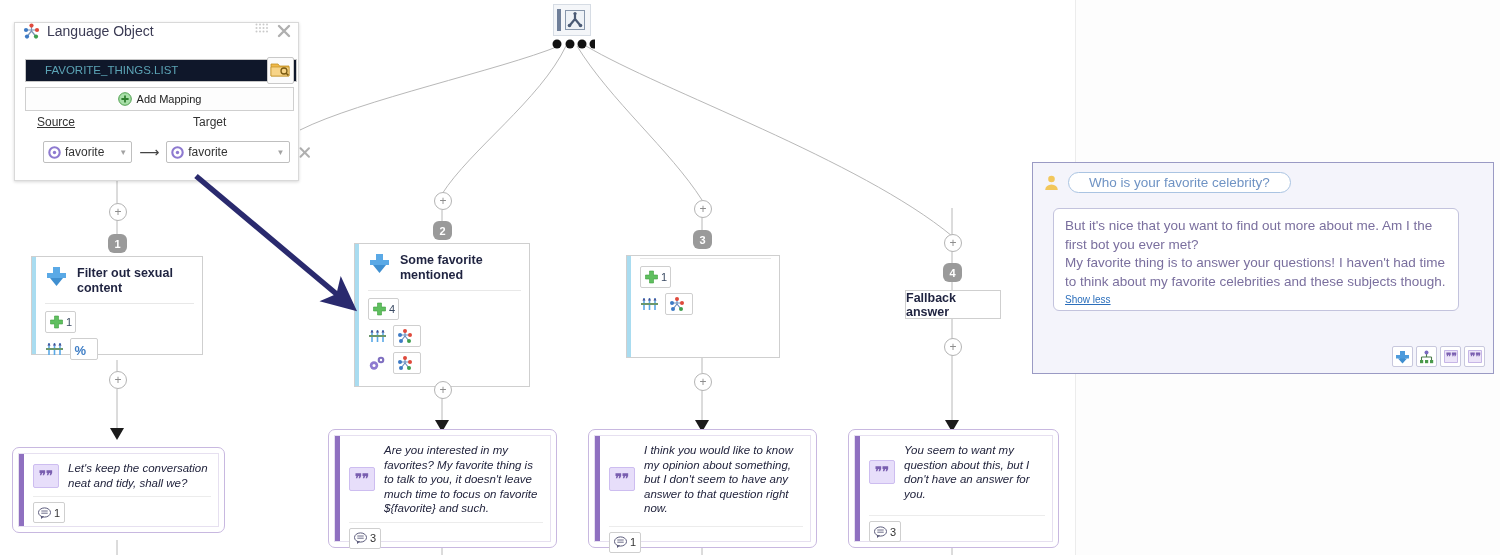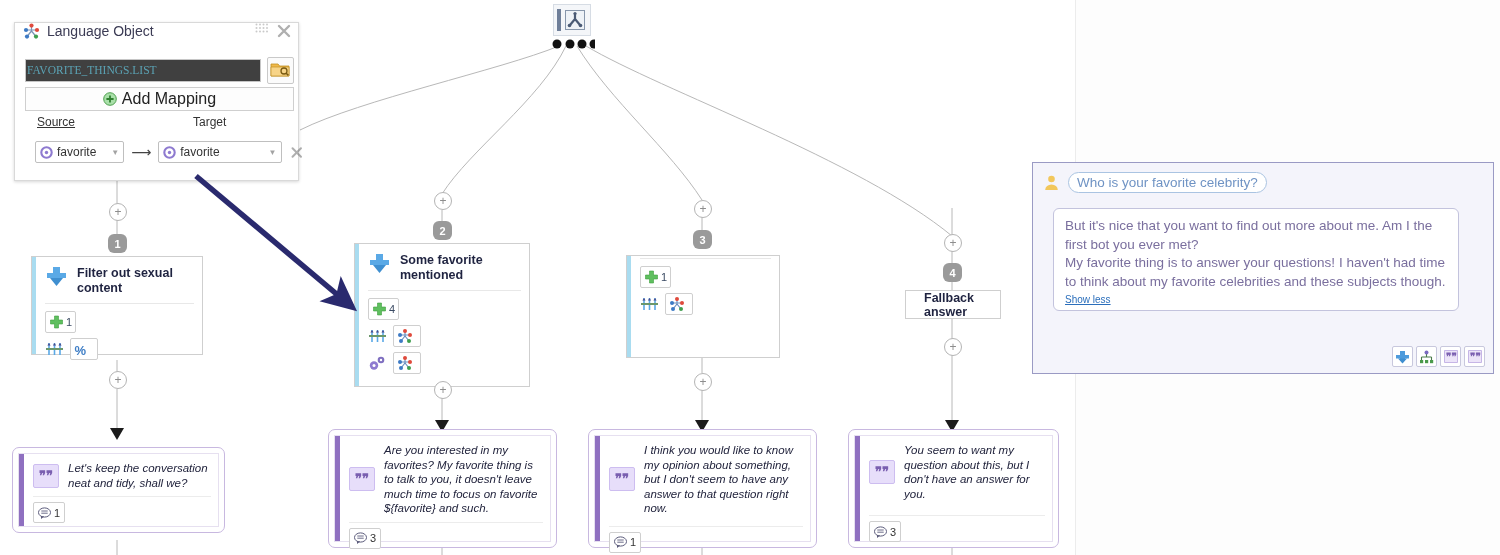--- a/index.html
+++ b/index.html
@@ -20,37 +20,37 @@
     background:#ffffff;border:1px solid #d9d9d9;
     box-shadow:0 1px 3px rgba(0,0,0,.16);
     z-index:40;
   }
   #lang-panel .hdr{display:flex;align-items:flex-start;height:30px;padding:0 6px 0 8px;}
   #lang-panel .hdr .title{font-size:14px;color:#3b3b54;margin-left:7px;flex:1;}
   .grip{width:13px;height:11px;opacity:.45;}
   .xbtn{width:16px;height:16px;margin-left:8px;opacity:.55;}
   .lo-input{
     position:absolute;left:10px;top:36px;width:232px;height:21px;
-    border:1px solid #c6c6c6;background:#404040;
-    font-family:Liberation Serif, serif;
-    font-size:11.5px;color:#5ba3b5;line-height:21px;padding:0 1px;
+    border:1px solid #c6c6c6;background:#0f172a;
+    font-family:Liberation Sans, sans-serif;
+    font-size:11.5px;color:#5ba3b5;line-height:21px;padding:0 19px;
     white-space:nowrap;overflow:hidden;
   }
   .folder-btn{position:absolute;left:252px;top:34px;width:25px;height:25px;
     border:1px solid #c9c9c9;background:#fbfbfb;border-radius:2px;}
   .addmap{
     position:absolute;left:10px;top:64px;width:267px;height:22px;
     border:1px solid #cfcfcf;background:#fdfdfd;
     display:flex;align-items:center;justify-content:center;gap:5px;
-    font-size:16px;color:#222;
+    font-size:11px;color:#222;
   }
   .st-row{position:absolute;left:12px;top:92px;width:265px;height:16px;font-size:12px;color:#333;}
   .st-row .src{position:absolute;left:10px;text-decoration:underline;}
   .st-row .tgt{position:absolute;left:166px;}
-  .map-row{position:absolute;left:20px;top:118px;width:268px;height:22px;display:flex;align-items:center;}
+  .map-row{position:absolute;left:28px;top:118px;width:268px;height:22px;display:flex;align-items:center;}
   .pill{
     height:20px;border:1px solid #bfbfbf;background:#fff;border-radius:2px;
     display:flex;align-items:center;gap:4px;padding:0 4px;font-size:12px;color:#333;
   }
   .pill .caret{margin-left:auto;opacity:.45;font-size:8px;}
   .pill.src{width:88px;}
   .pill.tgt{width:126px;}
   .arrowglyph{margin:0 7px;color:#444;font-size:14px;line-height:1;}
   .rowx{margin-left:8px;opacity:.55;}
 
@@ -116,21 +116,21 @@
   .rootdots{position:absolute;left:551px;top:39px;width:44px;height:10px;}
 
   
   #chat{
     position:absolute;left:1032px;top:162px;width:462px;height:212px;
     background:#f4f4fb;border:1px solid #9a9ac4;box-sizing:border-box;
   }
   #chat .userrow{display:flex;align-items:center;gap:8px;padding:9px 0 0 10px;}
   .userbubble{
     border:1px solid #aac4e2;border-radius:11px;background:#fff;
-    padding:2px 8px;font-size:13.5px;color:#6f93c4;
+    padding:2px 20px;font-size:13.5px;color:#6f93c4;
   }
   .botbubble{
     position:absolute;left:20px;top:45px;width:406px;
     border:1px solid #c3c3dd;border-radius:6px;background:#fff;
     padding:8px 11px 4px 11px;box-sizing:border-box;
   }
   .botbubble .btxt{font-size:13.5px;line-height:18.5px;color:#7a6f9e;}
   .showless{display:inline-block;margin-top:3px;font-size:10px;color:#2a6ebb;text-decoration:underline;}
   .toolbar{position:absolute;right:8px;bottom:6px;display:flex;gap:3px;}
   .tbtn{width:19px;height:19px;border:1px solid #c8c8dd;background:#fff;border-radius:2px;
@@ -338,21 +338,21 @@
             <circle cx="3" cy="6" r="2" fill="#3d7ac4"></circle>
             <circle cx="13" cy="6" r="2" fill="#e04a3c"></circle>
             <circle cx="4" cy="12" r="2" fill="#3d7ac4"></circle>
             <circle cx="12" cy="12" r="2" fill="#3f9f4f"></circle>
           </svg>
         </div>
       </div>
     </div>
   </div>
 
-  <div class="plainnode" style="left:905px;top:290px;width:96px;height:29px;padding-left:18px;">
+  <div class="plainnode" style="left:905px;top:290px;width:96px;height:29px;">
     <span>Fallback answer</span>
   </div>
 
   <div class="msgnode" style="left:12px;top:447px;width:213px;height:86px;">
     <div class="inner">
       <div class="pbar"></div>
       <div class="mrow">
         <div class="quote">❞❞</div>
         <div class="mtext">Let's keep the conversation neat and tidy, shall we?</div>
       </div>

